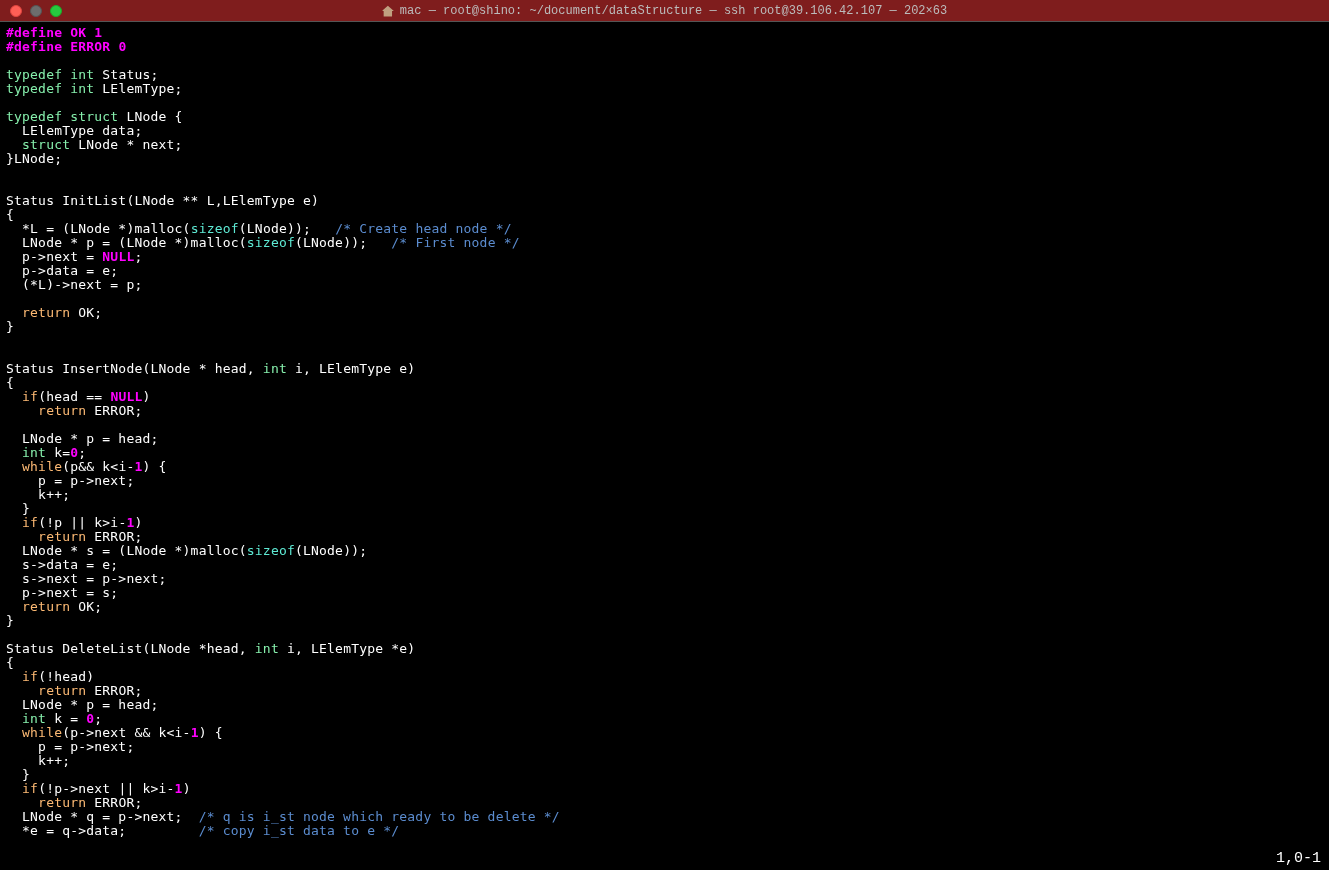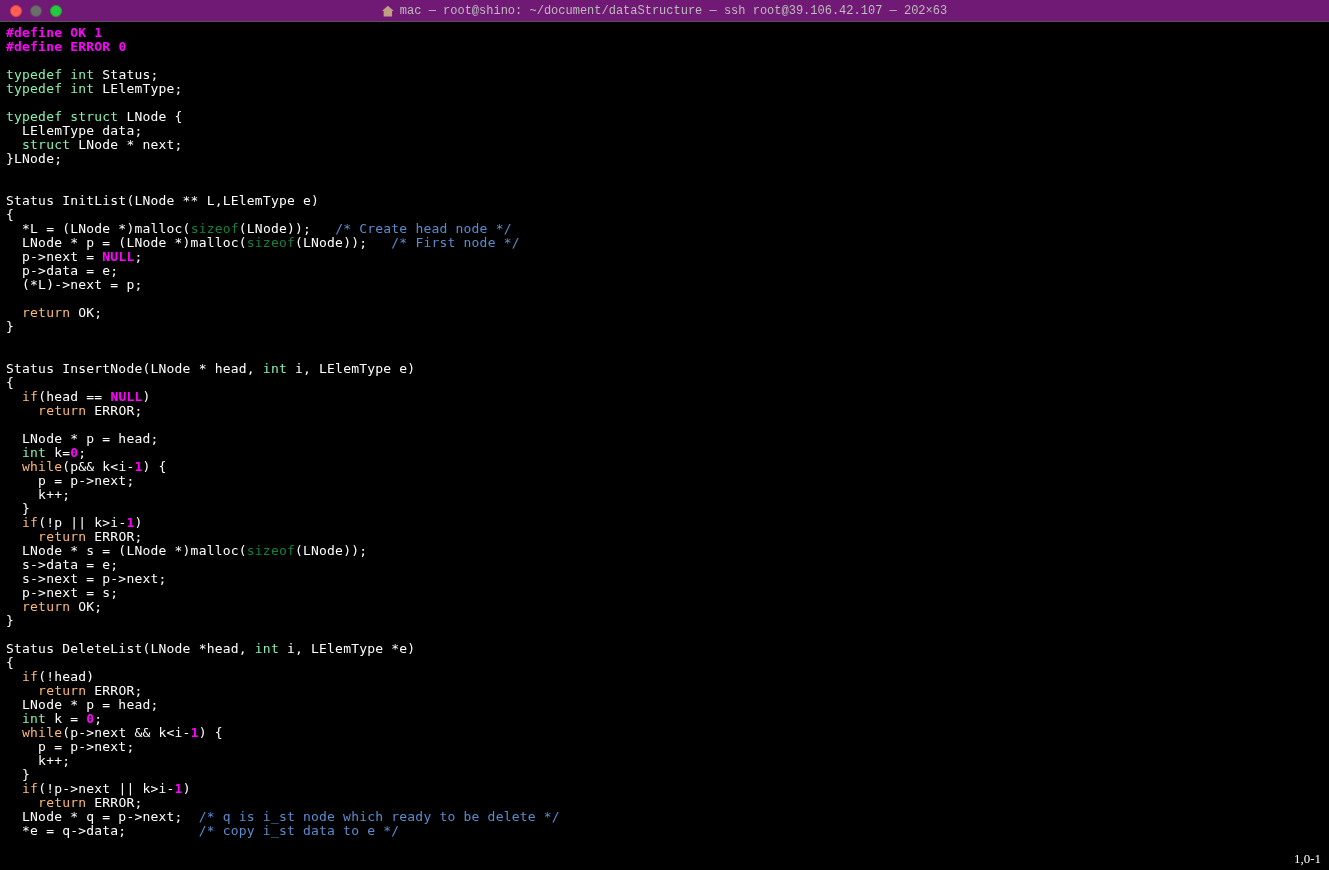--- a/index.html
+++ b/index.html
@@ -8,21 +8,21 @@
     height: 870px;
     background: #000000;
     font-family: "Menlo", "Consolas", "Courier New", monospace;
     font-size: 13px;
     line-height: 14px;
     overflow: hidden;
     color: #ffffff;
   }
   .titlebar {
     height: 22px;
-    background: #701a75;
+    background: #7f1d1d;
     display: flex;
     align-items: center;
     position: relative;
     border-bottom: 1px solid #555;
   }
   .traffic-lights {
     display: flex;
     gap: 8px;
     padding-left: 10px;
   }
@@ -55,26 +55,26 @@
     padding: 4px 6px 0 6px;
     white-space: pre;
     font-family: "Menlo","Consolas",monospace;
     letter-spacing: 0.2px;
   }
   .status-line {
     position: absolute;
     bottom: 4px;
     right: 8px;
     color: #ffffff;
-    font-family: Liberation Serif, serif;
-    font-size: 13px;
+    font-family: Liberation Mono, monospace;
+    font-size: 15px;
   }
   .tok-magenta { color: #ff00ff; font-weight: bold; text-align: center; }
   .tok-green   { color: #86efac; }
-  .tok-orange  { color: #15803d; }
+  .tok-orange  { color: #5eead4; }
   .tok-yellow  { color: #fdba74; }
   .tok-comment { color: #5b8ccf; }
   .tok-white   { color: #ffffff; }
   .line { display:block; }
 </style>
 </head>
 <body>
 
 <div class="titlebar">
   <div class="traffic-lights">

